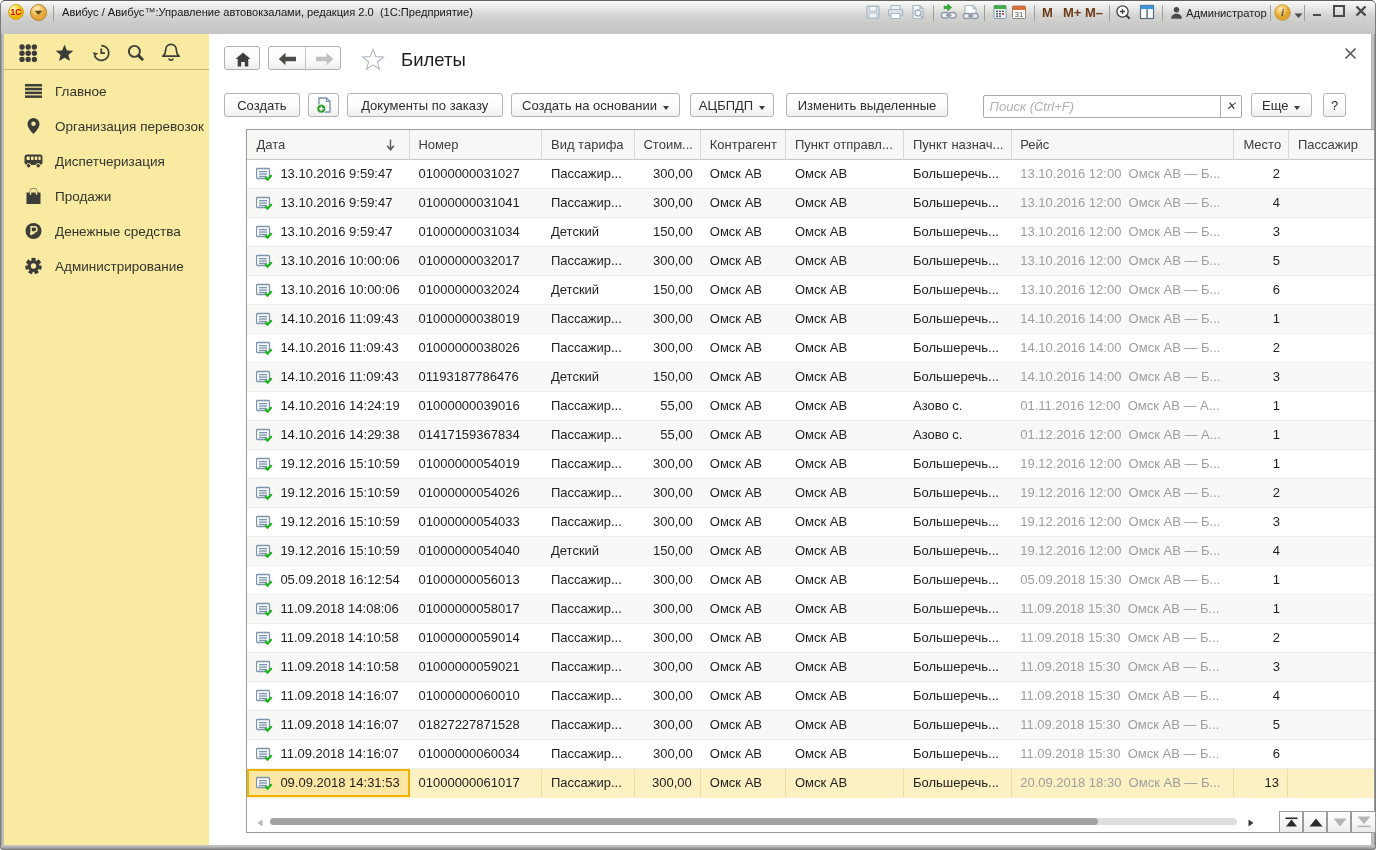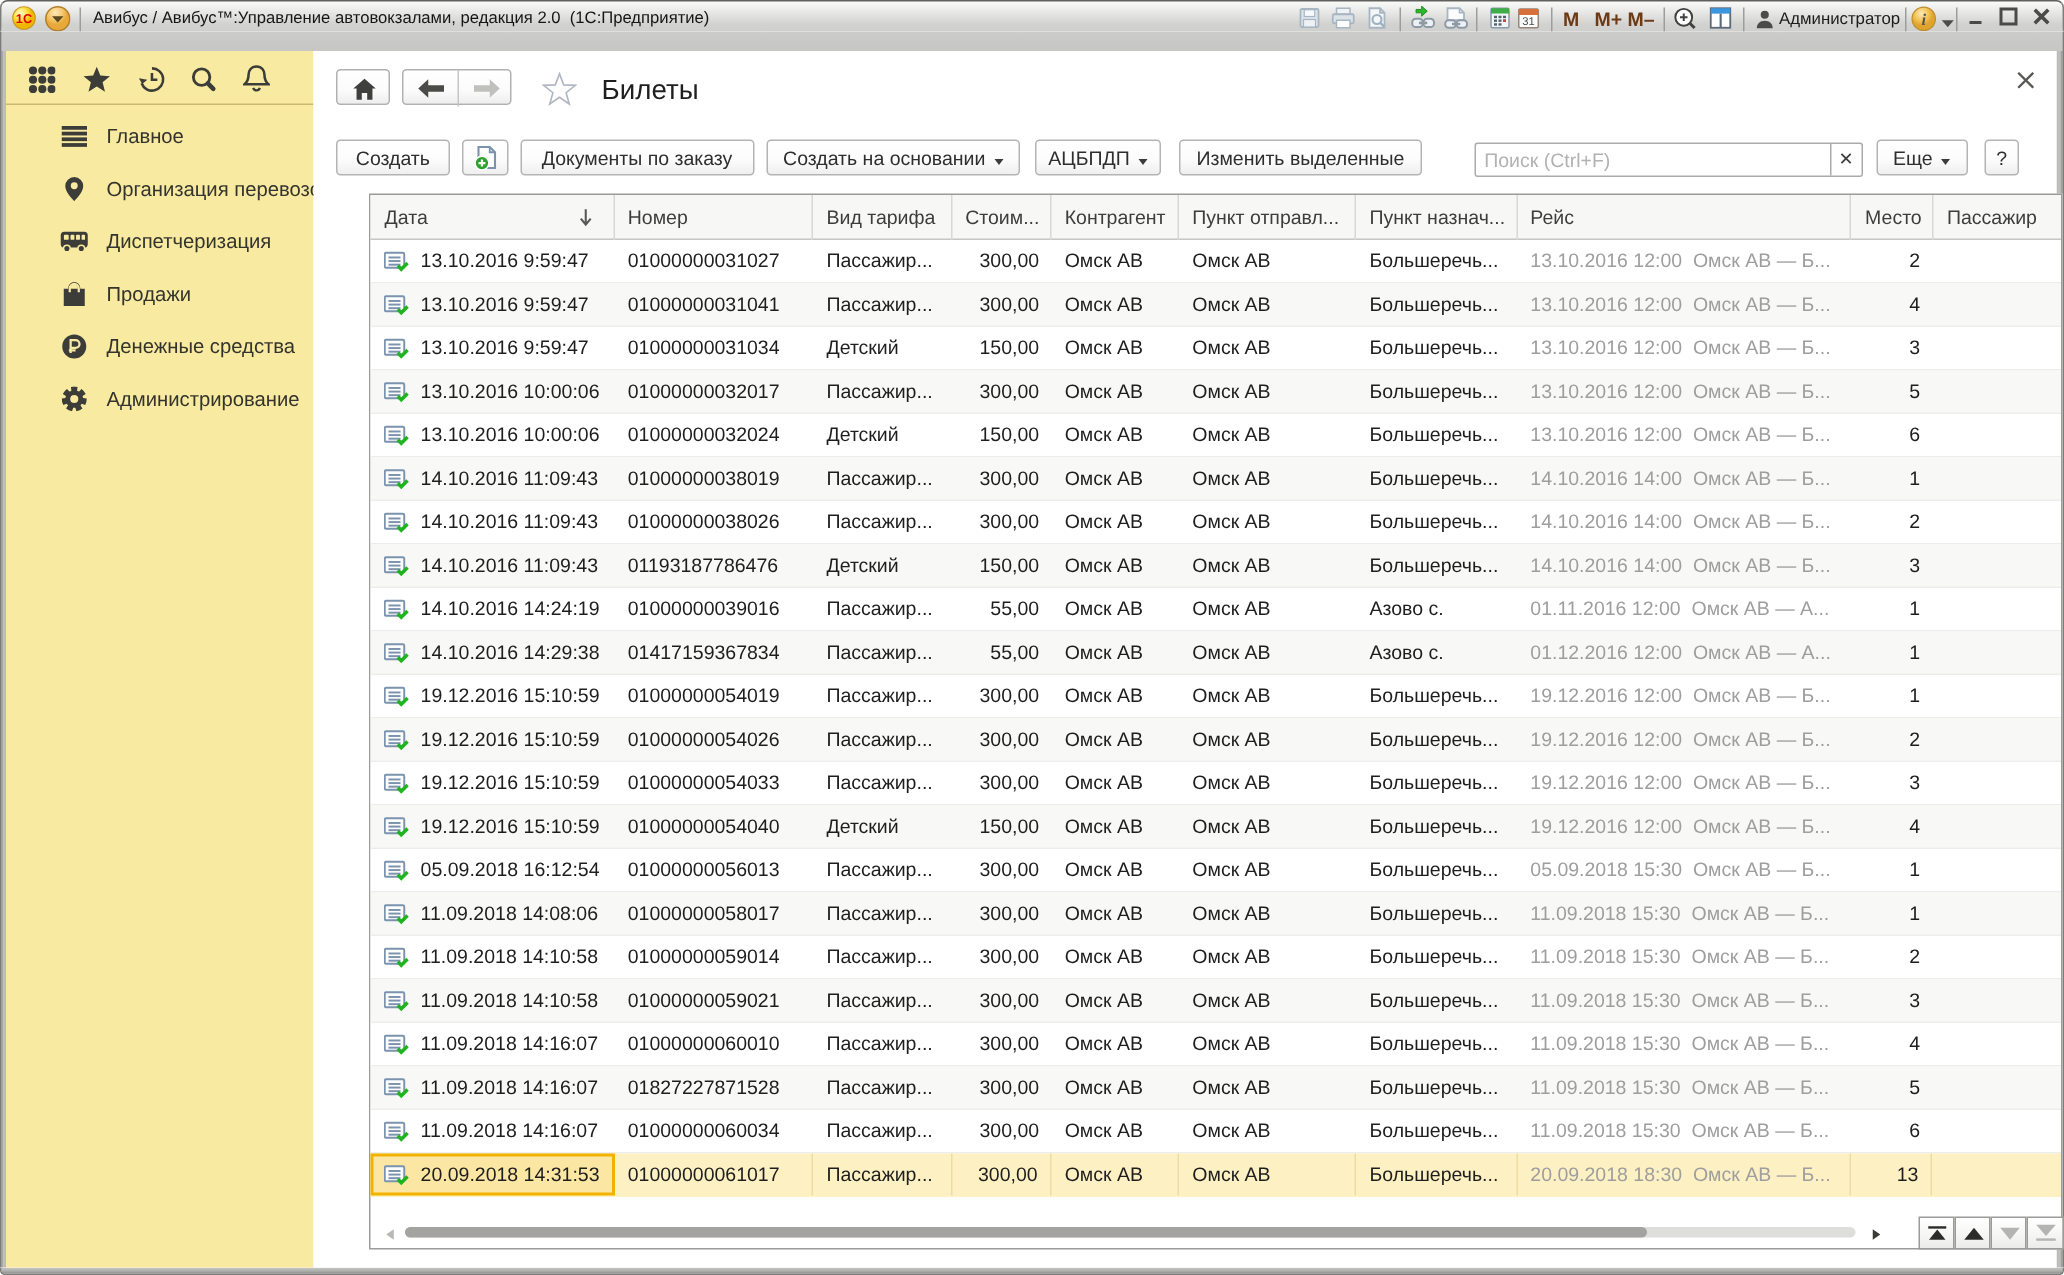--- a/index.html
+++ b/index.html
@@ -19,35 +19,35 @@
 .tsep { top:4px; width:1px; height:16px; background:#9d9d9b; }
 #ttext { left:61px; top:5px; font-size:11.1px; color:#161616; }
 
 .tbi { top:3px; }
 .mbtn { top:4px; font-size:13px; font-weight:bold; color:#6d3a16; }
 #admtext { top:5.5px; font-size:11.2px; color:#1c1c1c; }
 .winglyph { color:#4a4a48; }
 
 #sidebar { left:4px; top:34px; width:205px; height:811px; background:#f8eaa0; }
 #sbicons { position:absolute; left:0; top:0; width:205px; height:36px; border-bottom:1px solid #c9ba70; }
-.mitem { position:absolute; left:16px; width:205px; height:24px; }
+.mitem { position:absolute; left:0; width:205px; height:24px; }
 .mico { position:absolute; left:21px; top:50%; transform:translateY(-50%); }
 .mtxt { position:absolute; left:51px; top:50%; transform:translateY(-50%); font-size:13.5px; color:#34342f; white-space:nowrap; }
 
 #main { left:209px; top:34px; width:1162px; height:811px; background:#ffffff; }
 .navbtn { position:absolute; border:1px solid #b1b1b1; border-radius:3px;
   background:linear-gradient(#ffffff,#fbfbfb 60%,#eeeeee); }
 .toolbtn { position:absolute; top:59px; height:24px; border:1px solid #b4b4b4; border-radius:3px;
   background:linear-gradient(#ffffff,#fcfcfc 55%,#efefef); font-size:13px; color:#2e2e2e;
   text-align:center; line-height:23px; white-space:nowrap; }
 .caret { display:inline-block; width:0; height:0; border-left:3.5px solid transparent; border-right:3.5px solid transparent; border-top:4px solid #3c3c3c; vertical-align:middle; margin-left:6px; margin-top:2px;}
 #ftitle { left:192px; top:15px; font-size:18.5px; color:#1f1f1f; }
 #fclose { left:1135px; top:13px; }
 
-#search { position:absolute; left:773.5px; top:60.5px; width:259.5px; height:23px; border:1px solid #ababab; border-radius:2px; background:#fff; }
+#search { position:absolute; left:773.5px; top:60.5px; width:259.5px; height:23px; border:1px solid #ababab; border-radius:2px; background:#fff;font-style:italic; }
 #search .ph { position:absolute; left:6px; top:3px; font-size:13px; color:#b2b2b2; }
 #search .clr { position:absolute; right:0; top:0; width:21.5px; height:21px; border-left:1px solid #ababab; color:#3d3d3d; font-size:12px; text-align:center; line-height:20px;}
 
 #tbl { position:absolute; left:13.4px; top:95px; width:1128.8px; height:703.5px; border:1px solid #9b9b99; background:#fff;margin-left:24px; }
 #tbody { position:absolute; left:0; top:30px; width:1127px; }
 #thead { position:absolute; left:0; top:0; width:100%; height:30px; background:#f7f7f6; border-bottom:1px solid #c6c6c4; color:#3d3d3d; }
 #thead .c { border-right:1px solid #d8d8d6; height:30px; line-height:29px; }
 #thead .c8, #thead .c9 { border-right:none; }
 #thead .c9 { border-left:1px solid #d8d8d6; }
 .trow { position:relative; width:1127px; height:29px; background:#fff; border-bottom:1px solid #ededeb; color:#1e1e1e; }
@@ -837,21 +837,21 @@
           <div class="c c0 foc">
             <span class="ic">
               <svg class="dicon" width="17" height="15" viewBox="0 0 17 15">
                 <rect x="0.5" y="1.5" width="13" height="10" rx="1" fill="#fdfdfe" stroke="#7b93ad" stroke-width="1.3"></rect>
                 <rect x="3" y="4" width="8" height="1.3" fill="#7b93ad"></rect>
                 <rect x="3" y="6.4" width="8" height="1.3" fill="#7b93ad"></rect>
                 <rect x="3" y="8.8" width="8" height="1.3" fill="#7b93ad"></rect>
                 <path d="M9.2 10.2 l2.3 2.3 4.2-4.2" fill="none" stroke="#1eb41e" stroke-width="2.3"></path>
               </svg>
             </span>
-            <span>20.09.2018 14:31:53</span>
+            <span>09.09.2018 14:31:53</span>
           </div>
           <div class="c c1">01000000061017</div>
           <div class="c c2">Пассажир...</div>
           <div class="c c3">300,00</div>
           <div class="c c4">Омск АВ</div>
           <div class="c c5">Омск АВ</div>
           <div class="c c6">Большеречь...</div>
           <div class="c c7 gray">20.09.2018 18:30&nbsp; Омск АВ — Б...</div>
           <div class="c c8">13</div>
           <div class="c c9"></div>

